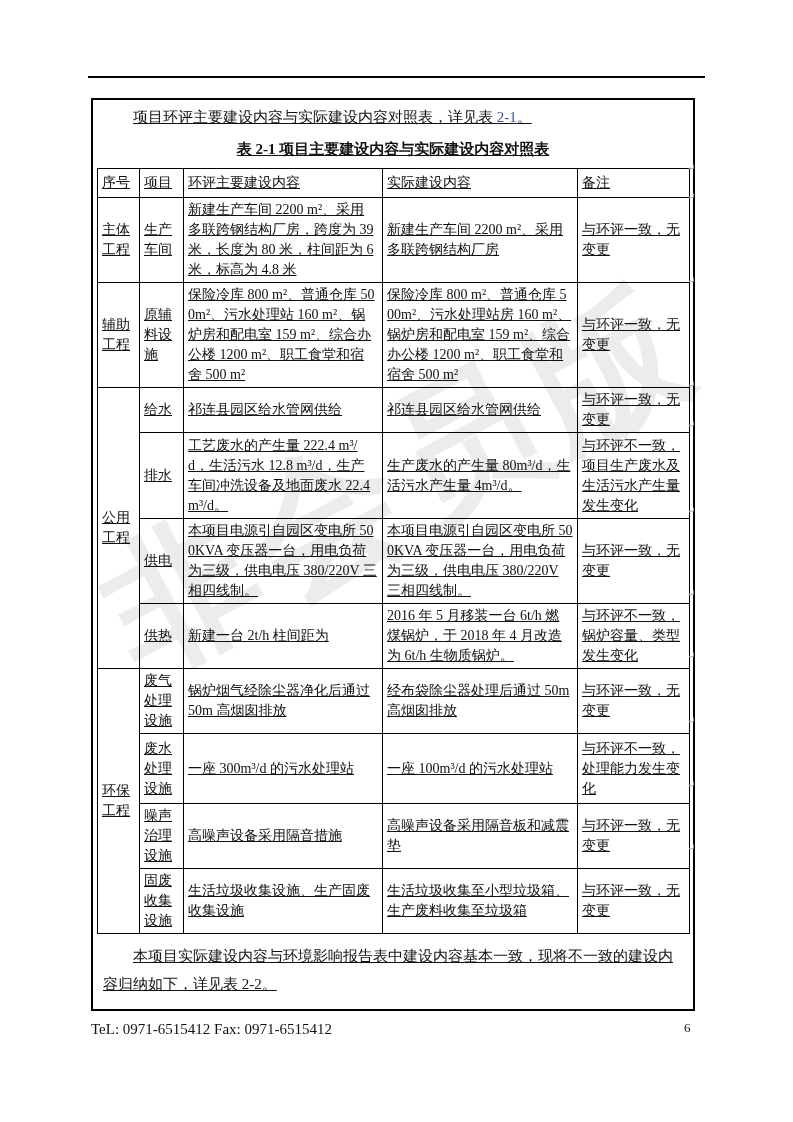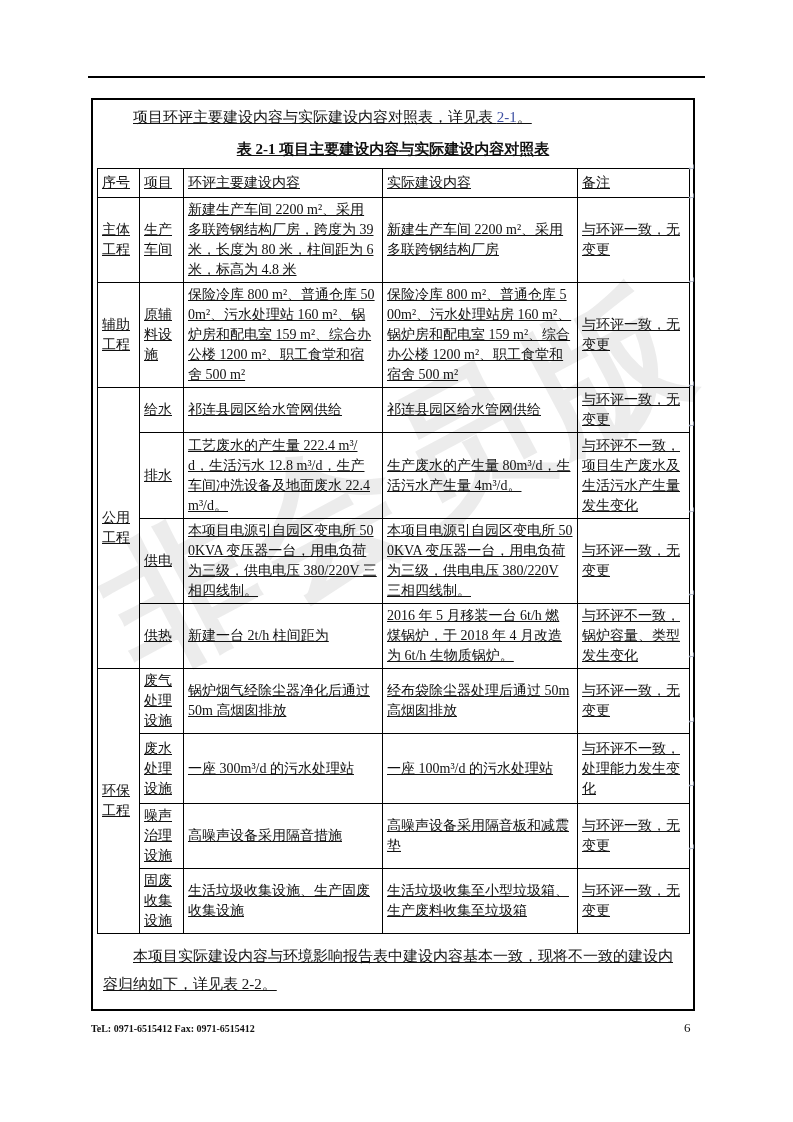--- a/index.html
+++ b/index.html
@@ -53,21 +53,21 @@
   table.compare-table th{height:24px;}
   .closing-paragraph{
     margin:8px 10px 0 10px;
     text-indent:2em;
     font-size:15px;line-height:28px;
   }
   .doc-footer{
     position:absolute;left:91px;top:1020px;
     font-size:13.5px;line-height:18px;color:#111;
   }
-  .footer-contact{font-size:10px;font-weight:bold;}
+  .footer-contact{font-size:15px;}
   .page-number{
     position:absolute;left:684px;top:1020px;
     font-size:13px;color:#111;
   }
   .watermark{
     position:absolute;left:60px;top:380px;width:680px;
     font-size:150px;font-weight:bold;
     color:rgba(120,120,120,0.14);
     transform:rotate(-28deg);
     transform-origin:center center;

